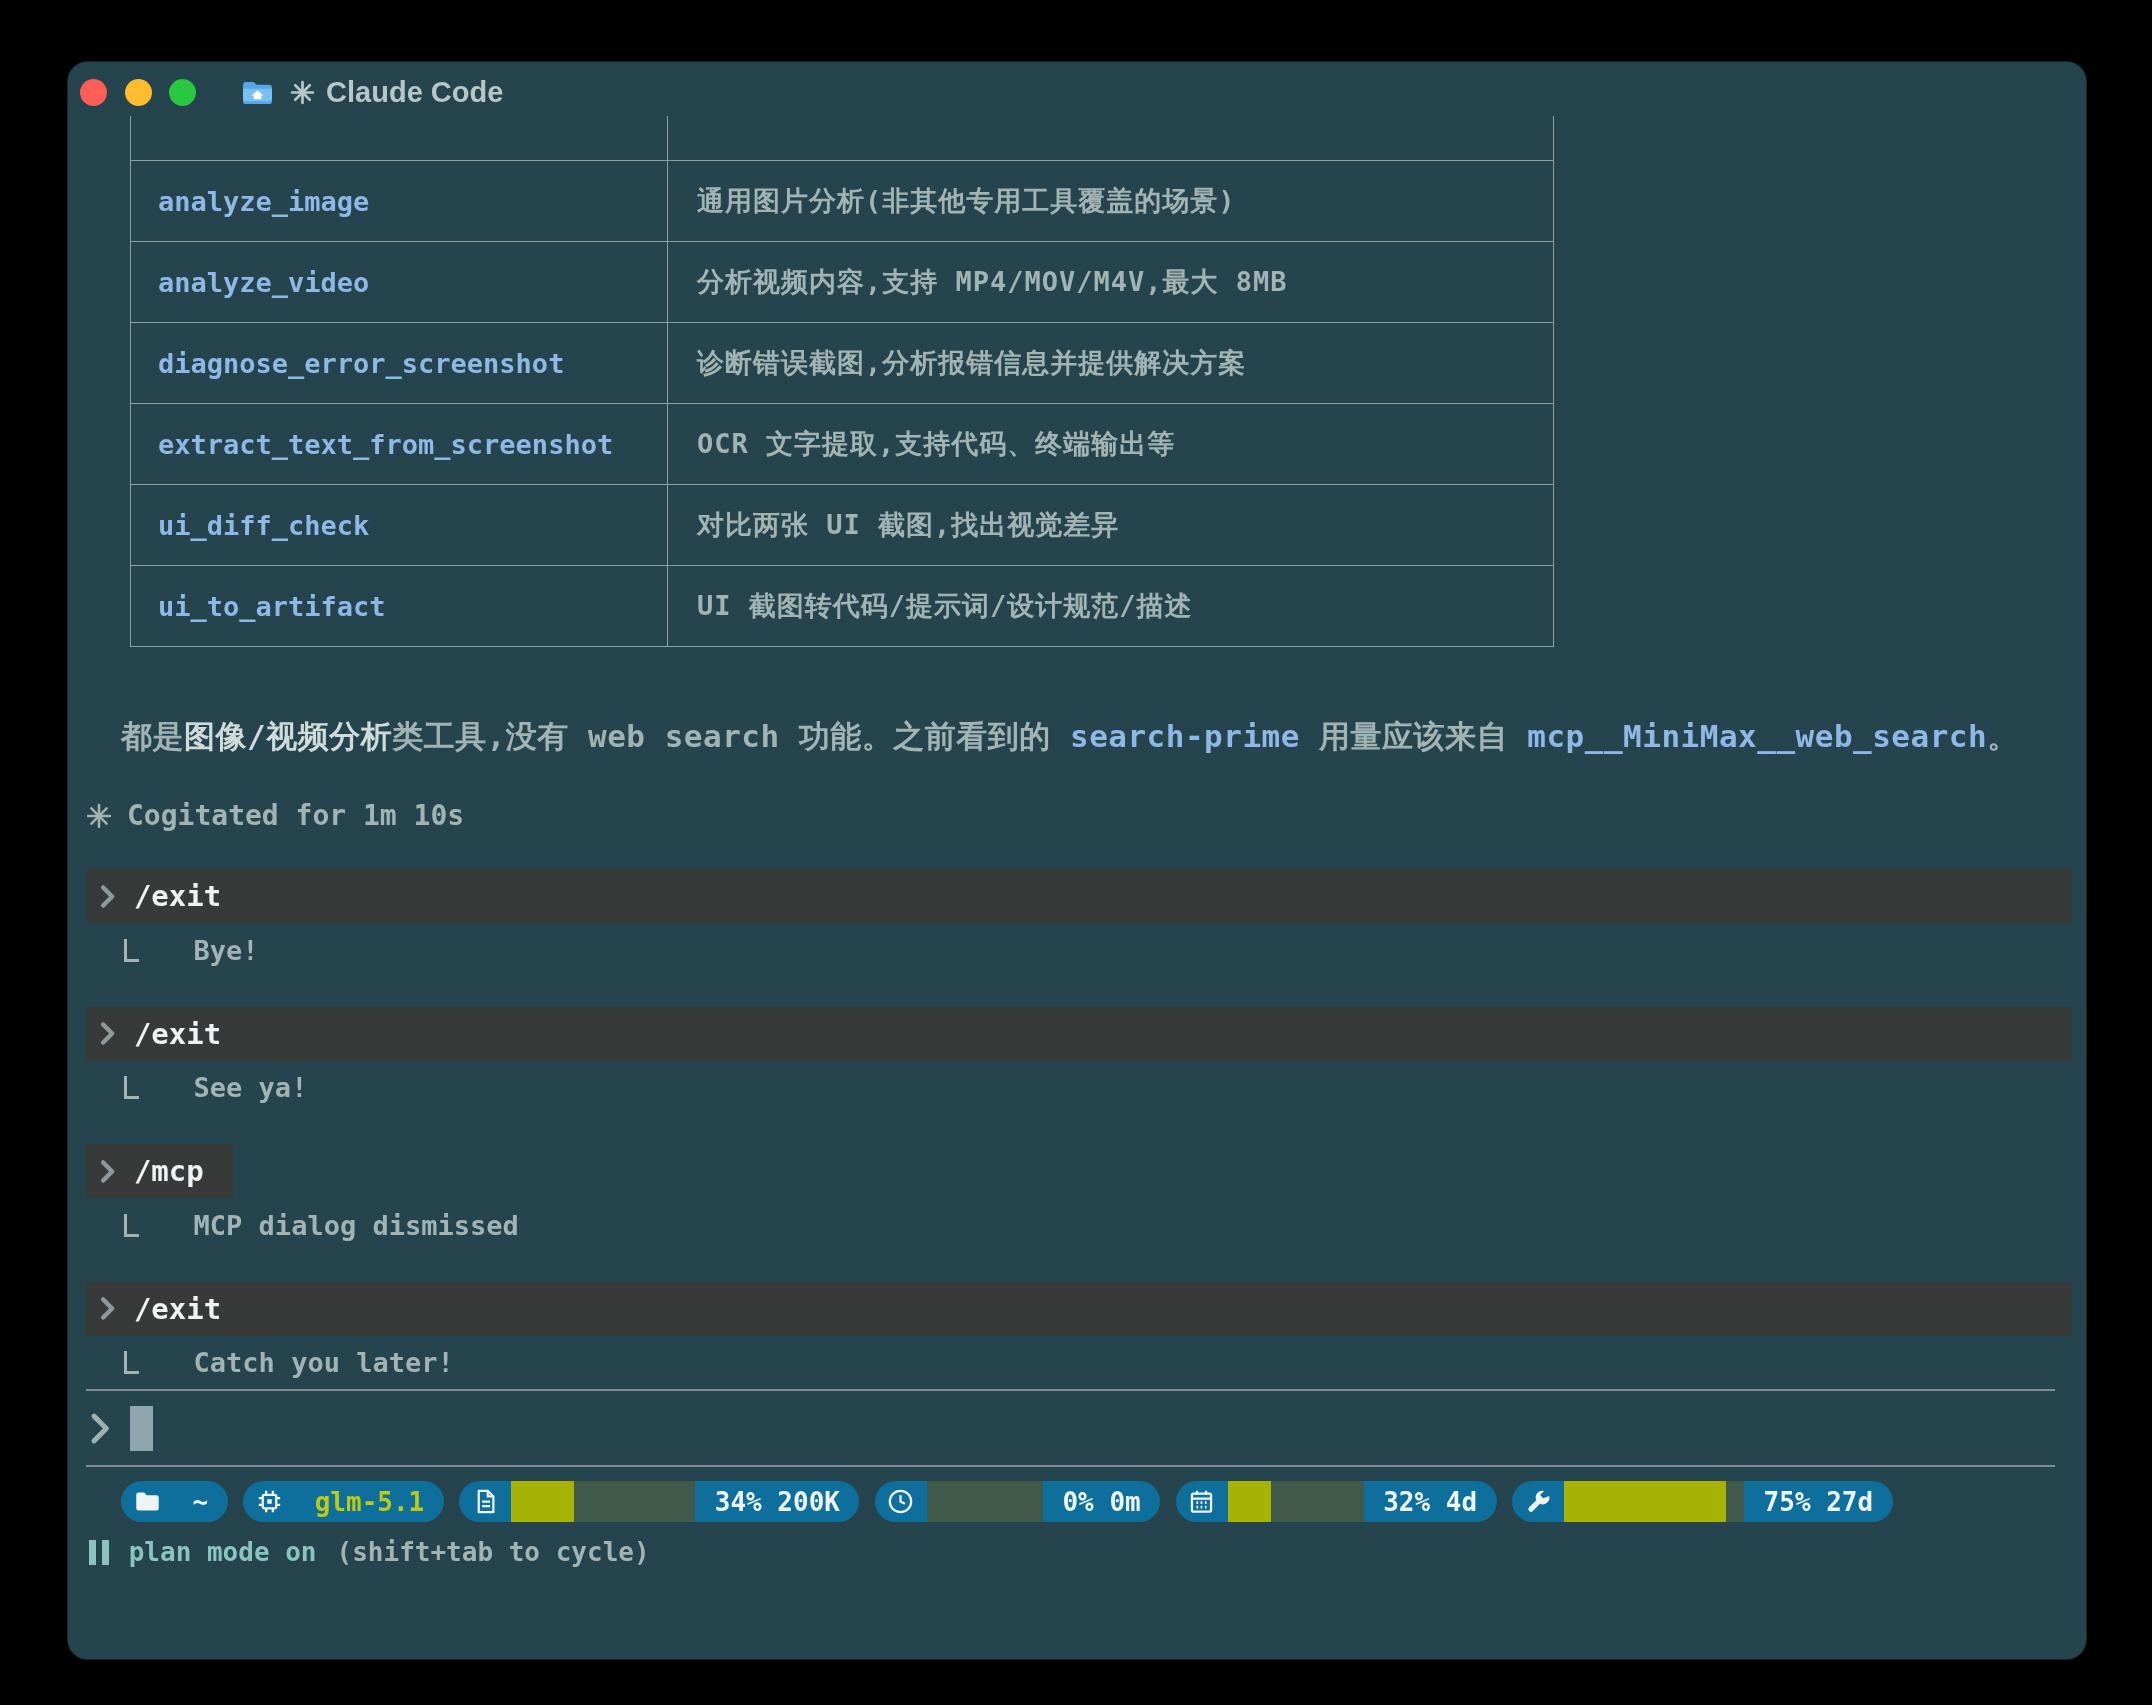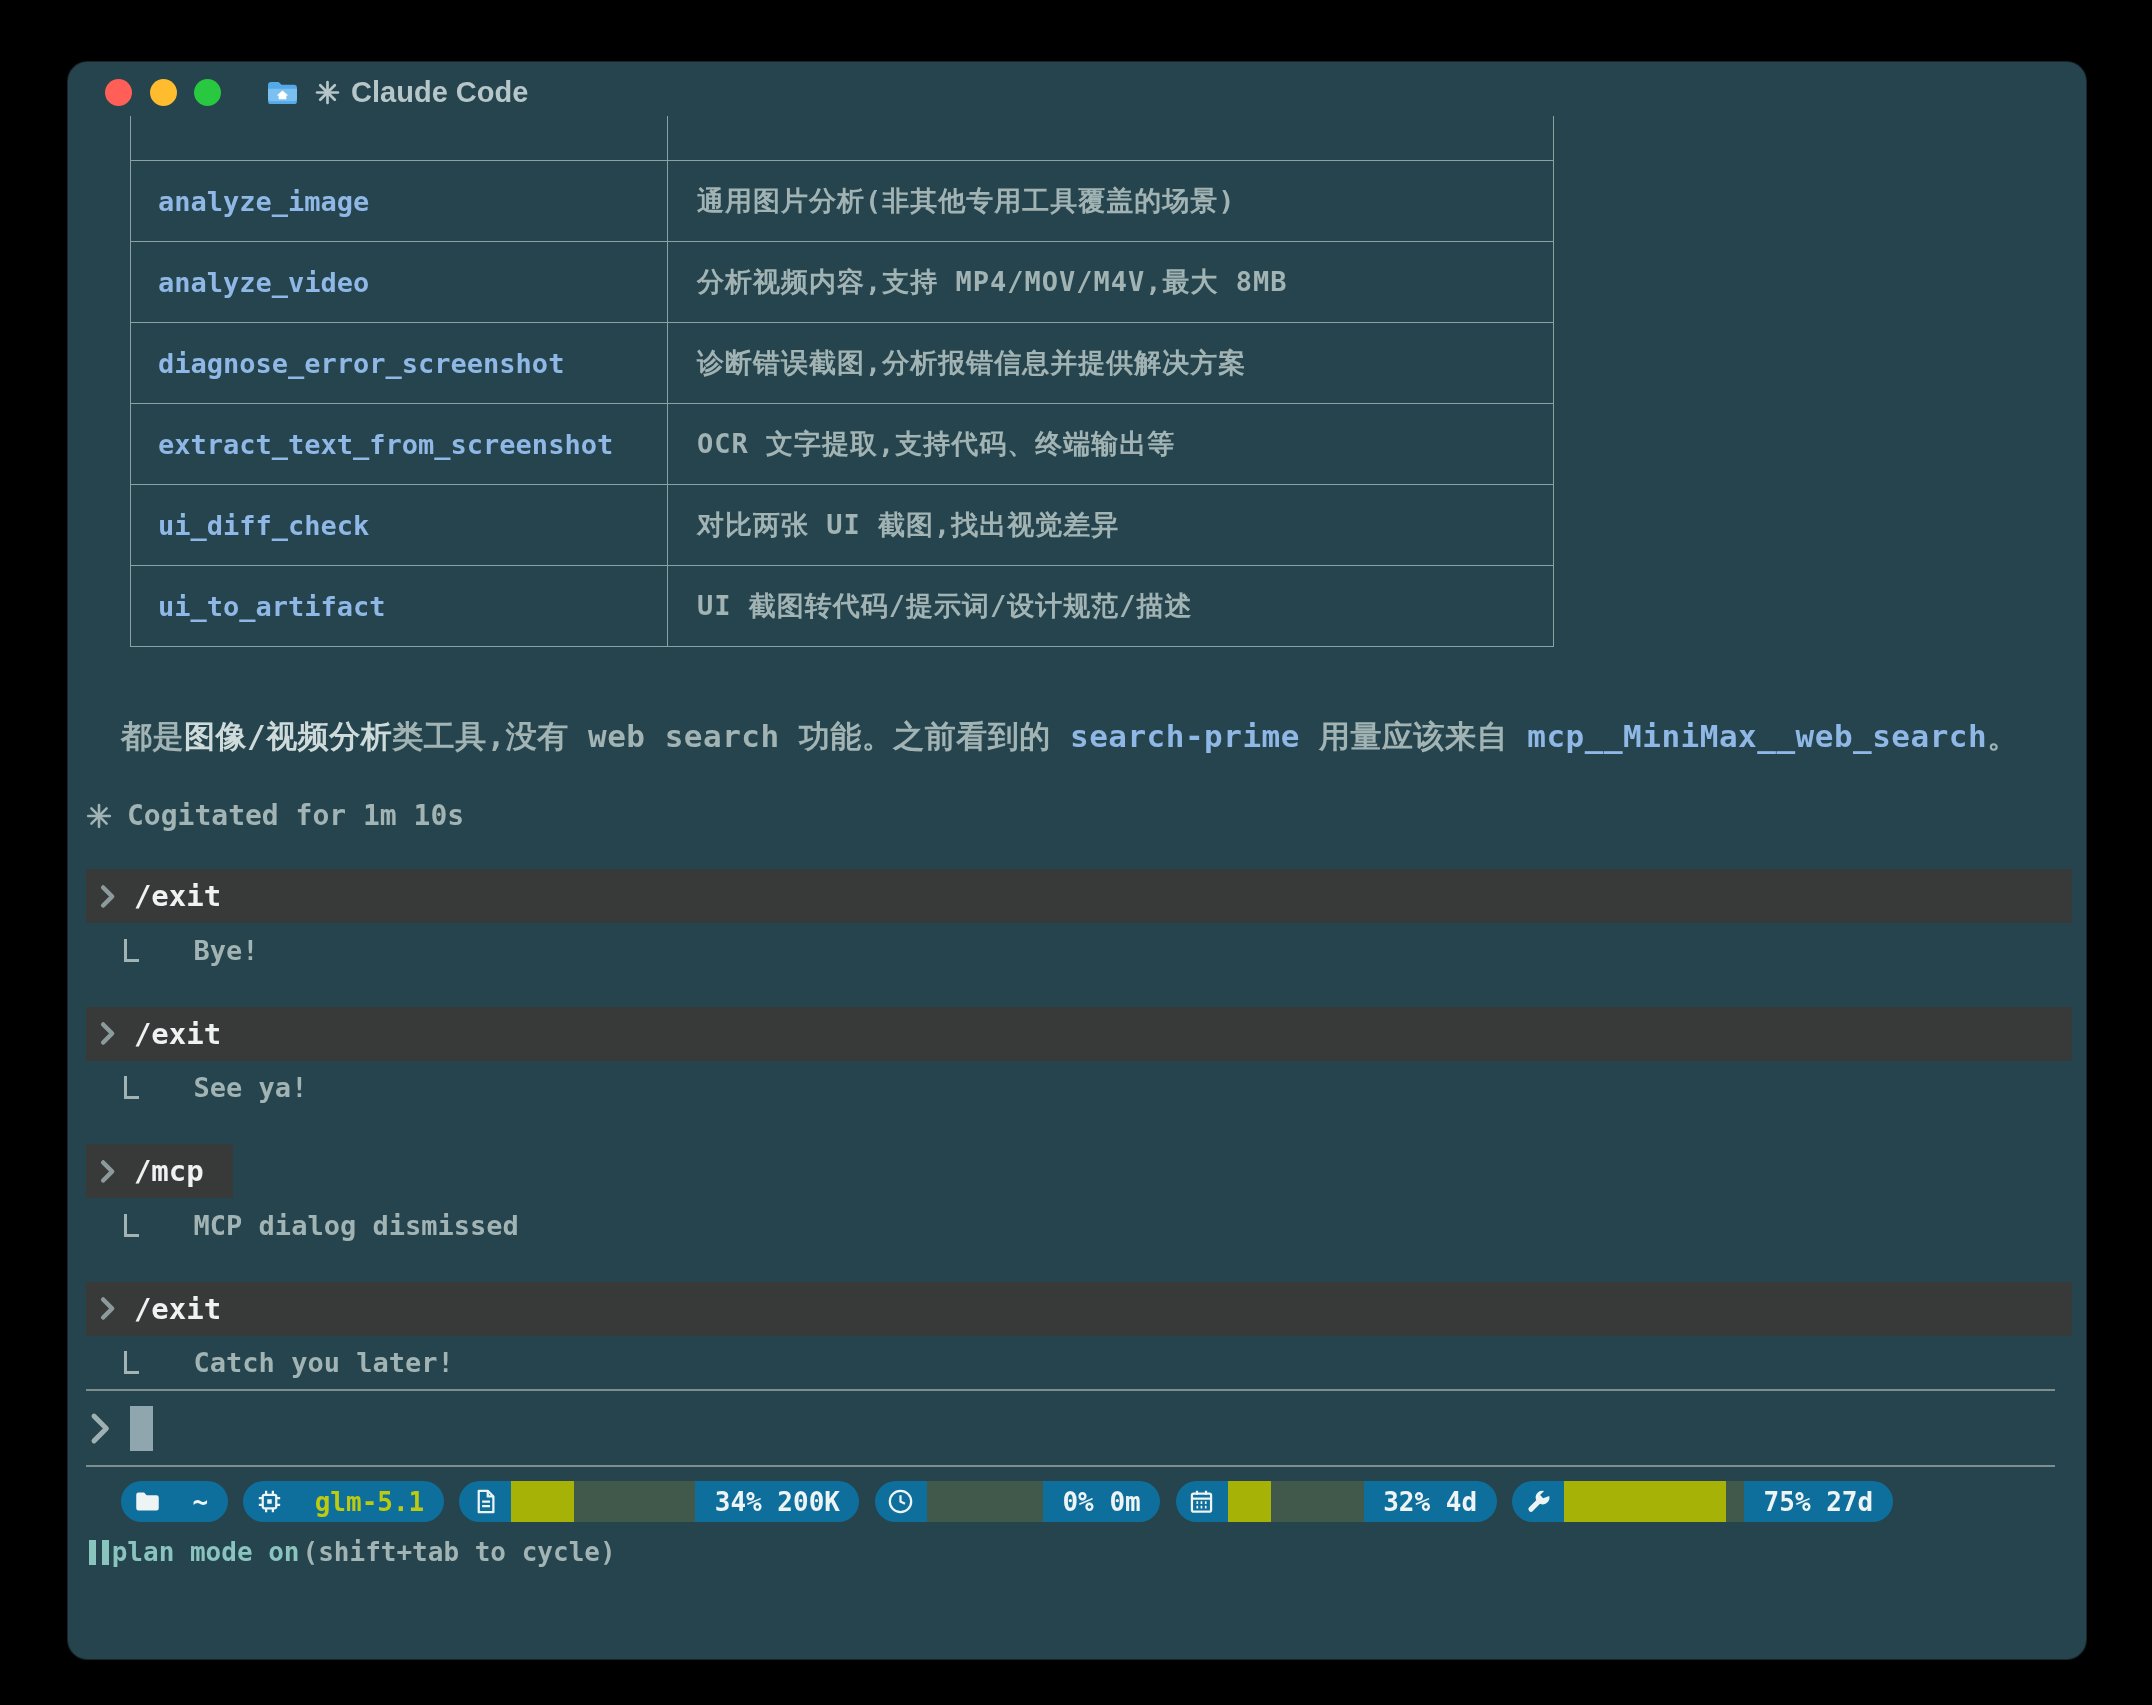--- a/index.html
+++ b/index.html
@@ -6,21 +6,21 @@
   *{box-sizing:border-box;}
   body{font-family:"DejaVu Sans Mono", monospace;}
 
   .window{
     position:absolute;left:68px;top:62px;width:2018px;height:1597px;
     background:var(--window-bg,#25444d);border-radius:19.4px;
     box-shadow:0 0 0 1px #18262b, 0 19.4px 58px rgba(0,0,0,.6);
   }
 
   
-  .titlebar{position:absolute;left:0;top:0;right:0;height:60px;display:flex;align-items:center;padding-left:37px;}
+  .titlebar{position:absolute;left:0;top:0;right:0;height:60px;display:flex;align-items:center;padding-left:12px;}
   .lights{display:flex;gap:17.5px;align-items:center;}
   .light{width:27px;height:27px;border-radius:50%;}
   .light.red{background:var(--traffic-red,#ff5f57);}
   .light.yellow{background:var(--traffic-yellow,#febc2e);}
   .light.green{background:var(--traffic-green,#28c840);}
   .title-icon{margin-left:45px;display:flex;align-items:center;}
   .title-star{margin-left:15.5px;display:flex;align-items:center;color:var(--title-text,#b6c6c9);}
   .window-title{margin-left:11.6px;font-family:"Liberation Sans",sans-serif;font-weight:bold;font-size:29px;color:var(--title-text,#b6c6c9);}
 
   
@@ -64,21 +64,21 @@
 
   
   .status-bar{position:absolute;left:53px;top:1419px;display:flex;align-items:center;gap:15.5px;height:41px;}
   .badge{display:inline-flex;align-items:stretch;height:41px;border-radius:20.4px;overflow:hidden;}
   .b-icon{background:var(--pill-blue,#0f6f9c);display:flex;align-items:center;padding:0 12.6px;color:#eef3f4;}
   .b-track{position:relative;background:var(--track-green,#41594b);}
   .b-fill{position:absolute;left:0;top:0;bottom:0;background:var(--olive,#a6b306);}
   .b-label{background:var(--pill-blue,#0f6f9c);display:flex;align-items:center;padding:0 19.4px;color:#eef3f4;font-size:26px;font-weight:800;white-space:pre;}
   .b-label.olive{color:var(--olive-text,#bcca10);}
 
-  .mode-indicator{position:absolute;left:21.3px;top:1475px;display:flex;align-items:center;gap:3px;font-size:26px;font-weight:600;}
+  .mode-indicator{position:absolute;left:21.3px;top:1475px;display:flex;align-items:center;gap:20px;font-size:26px;font-weight:600;}
   .pause-icon{display:flex;gap:5.8px;}
   .pause-icon i{display:block;width:6.8px;height:25px;background:var(--mode-teal,#8ac4bf);}
   .mode-label{color:var(--mode-teal,#8ac4bf);}
   .mode-hint{color:var(--text-gray,#a2b3b4);}
 
   svg{display:block;}
 </style>
 </head>
 <body>
 

